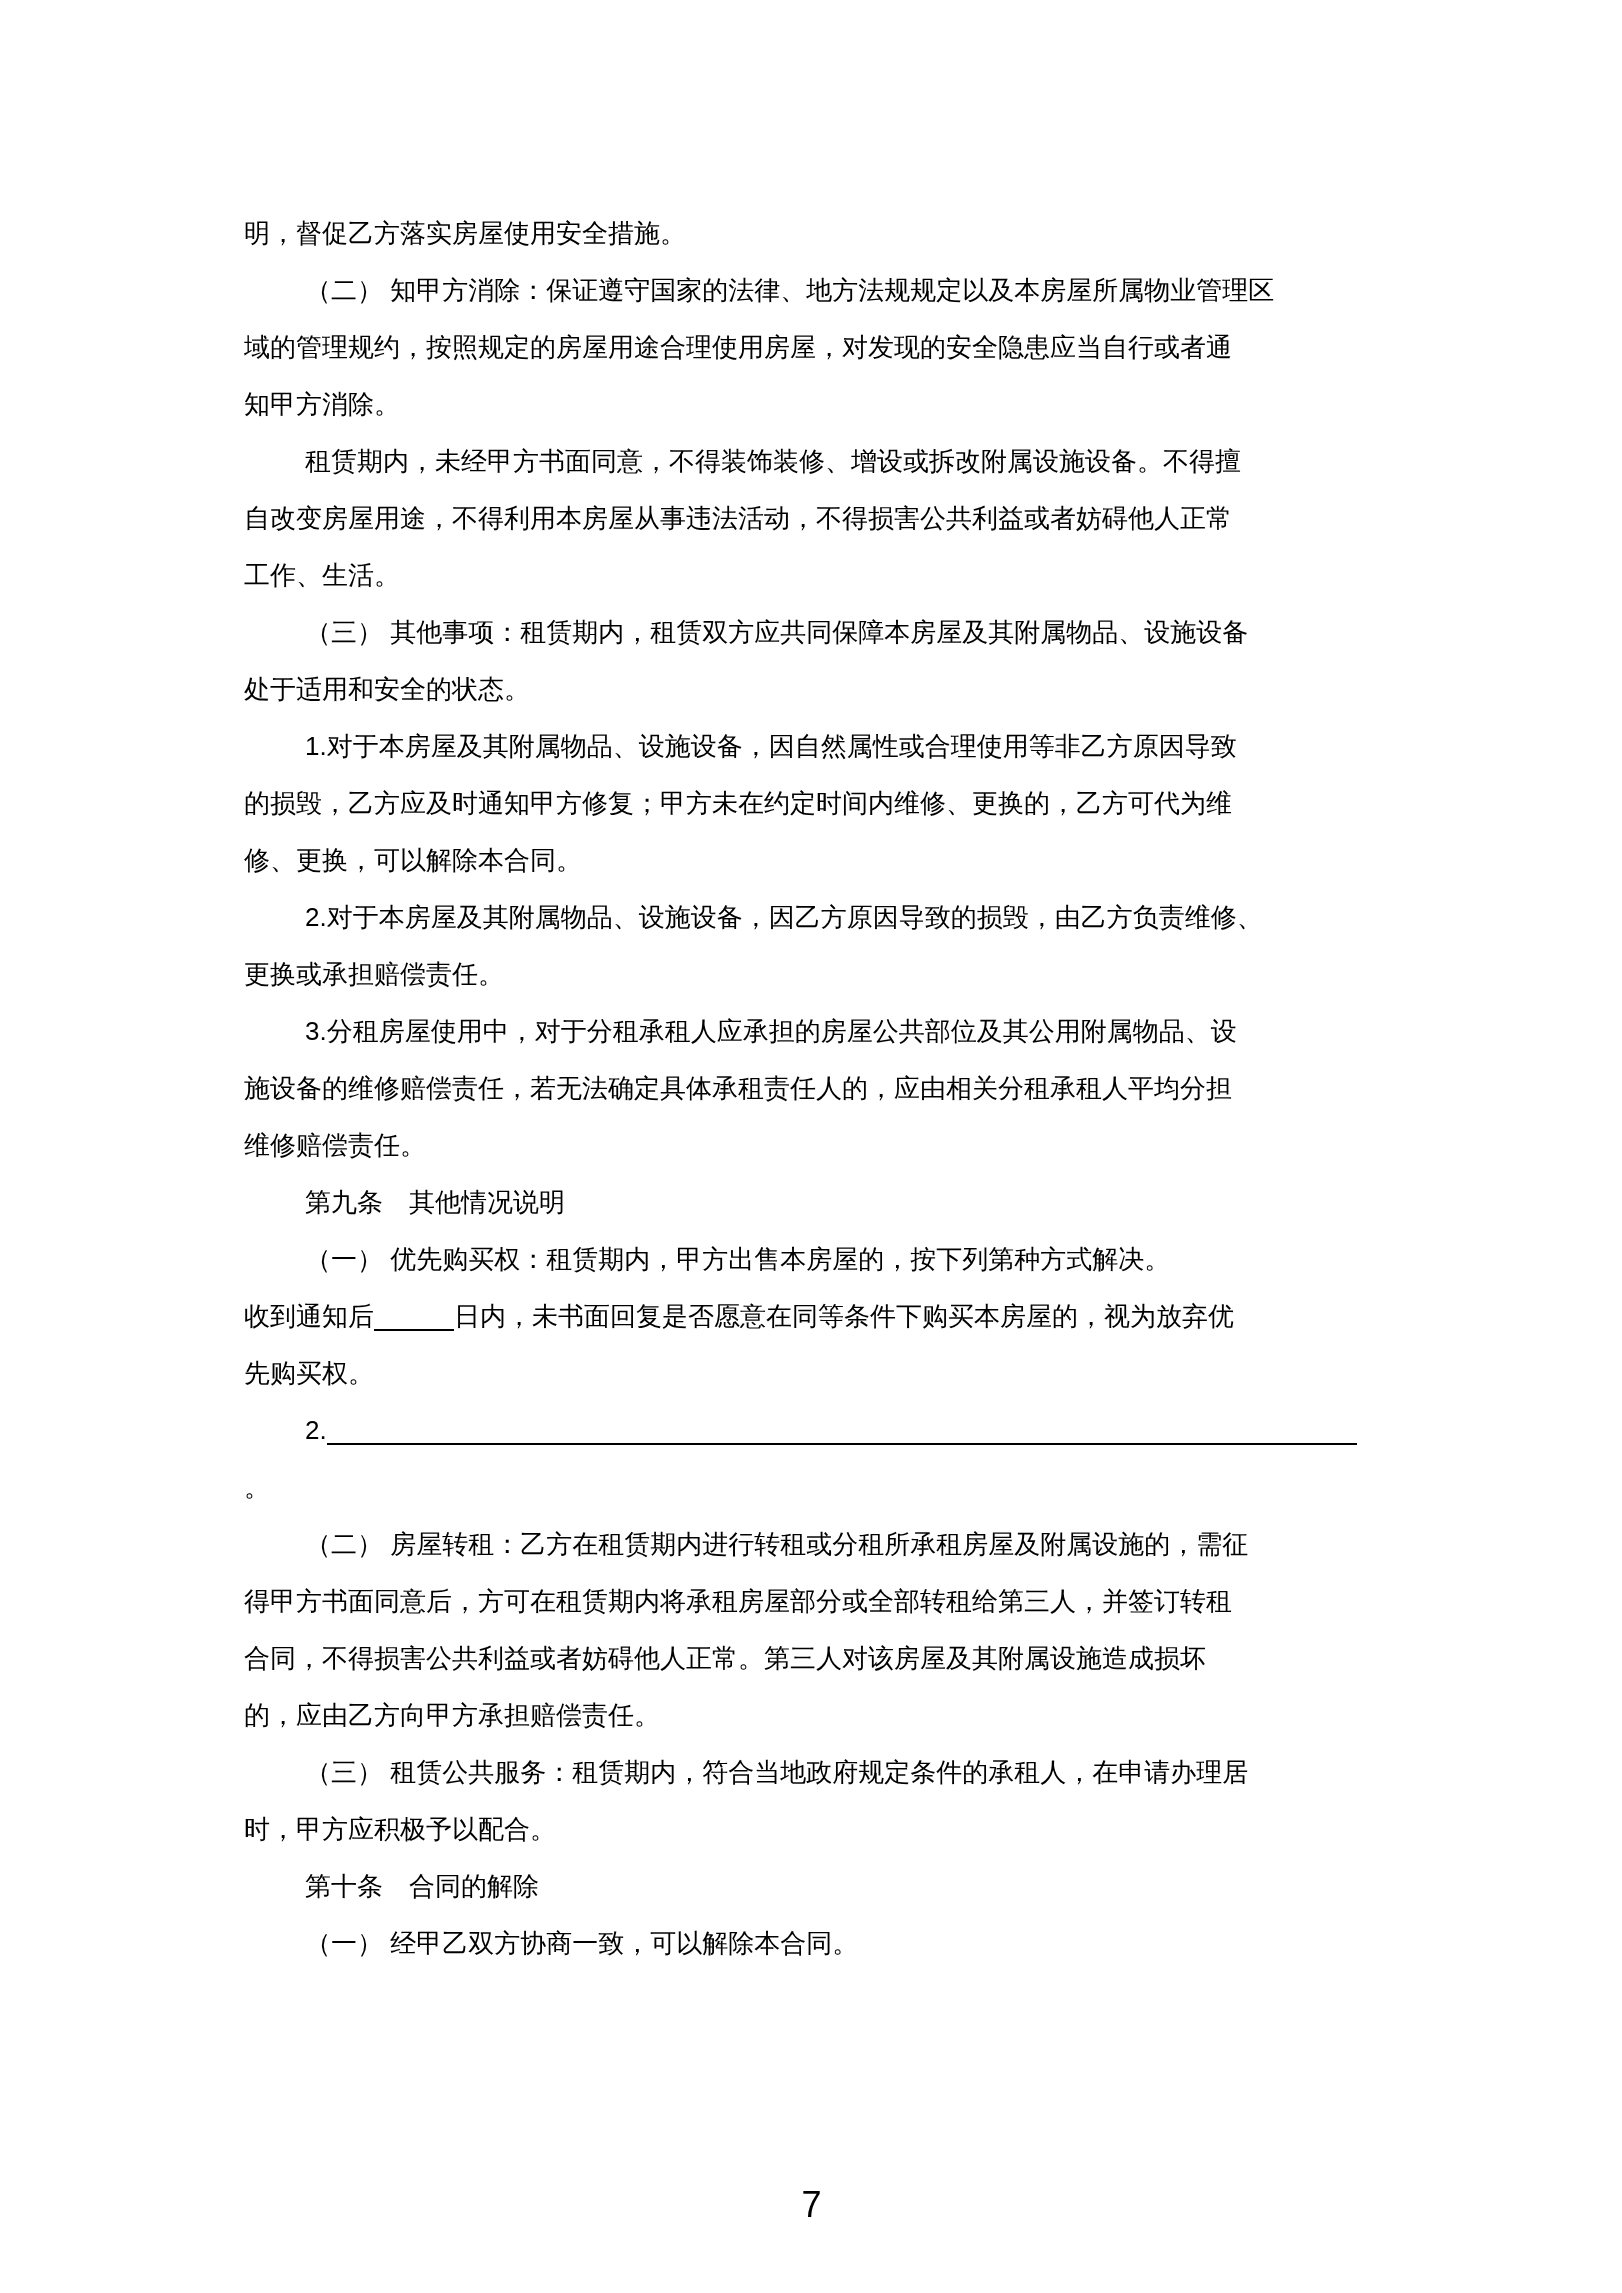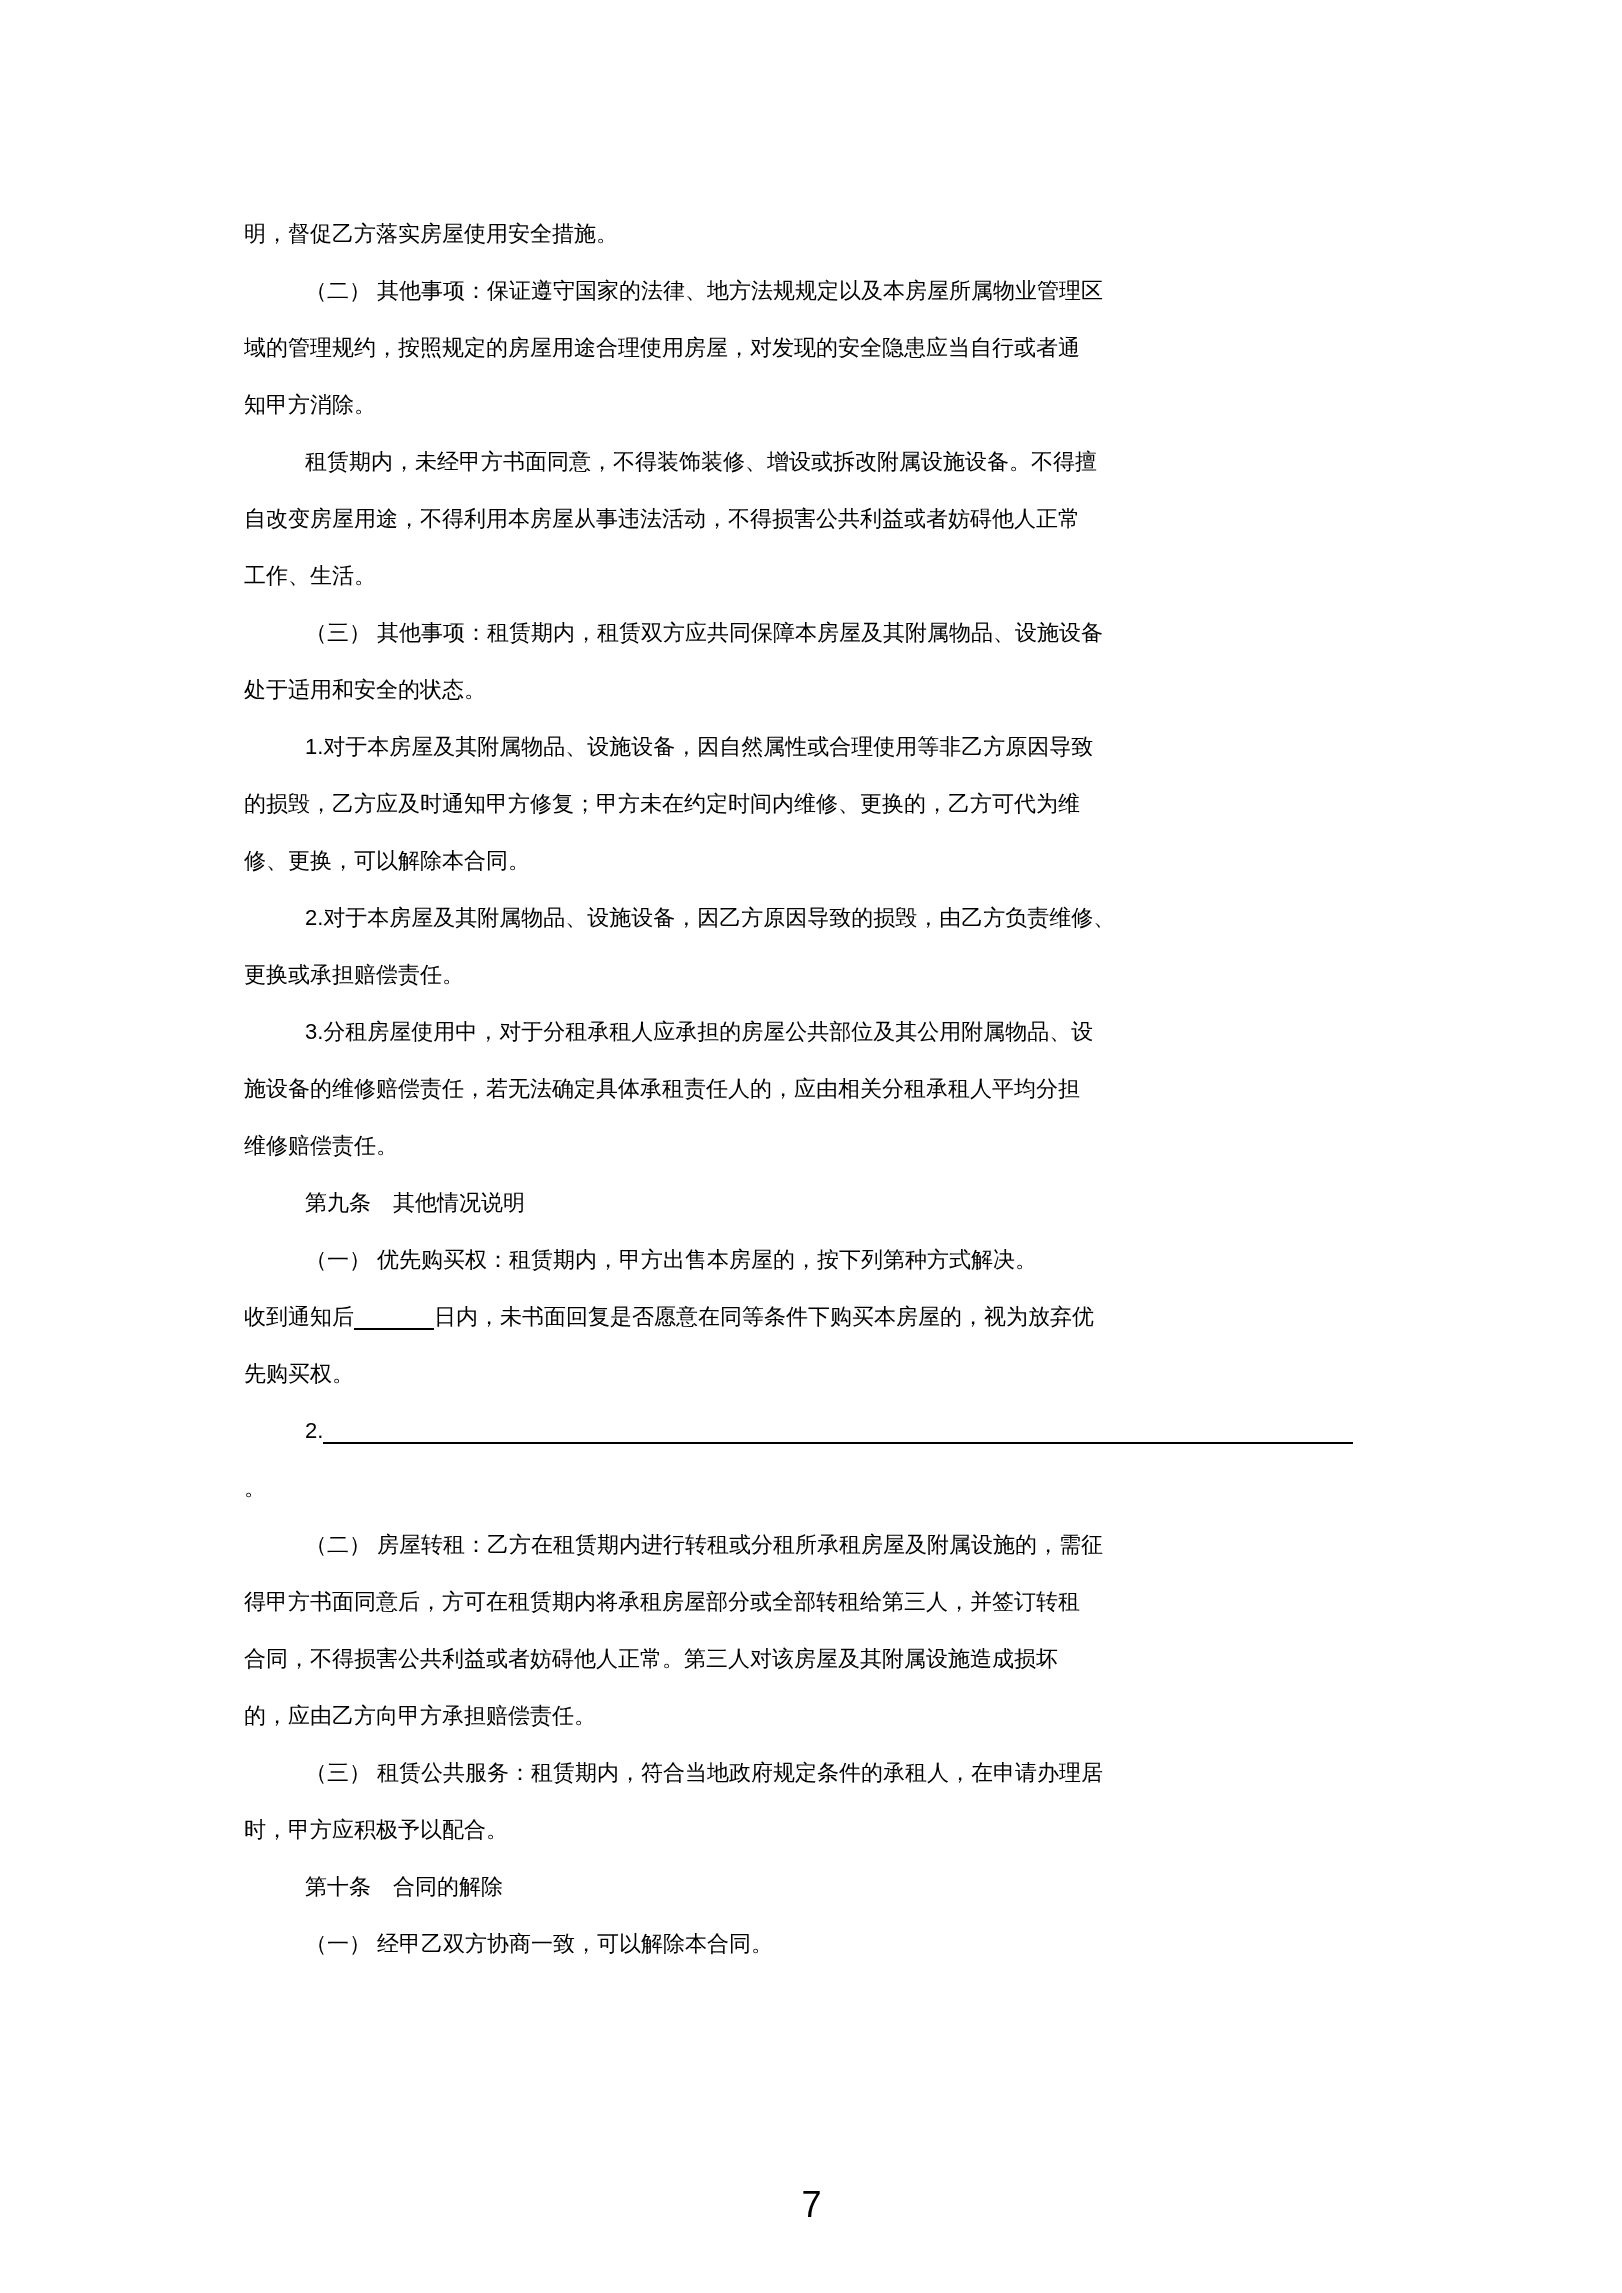--- a/index.html
+++ b/index.html
@@ -18,21 +18,21 @@
   }
   .content {
     position: absolute;
     left: 244px;
     top: 205px;
     width: 1136px;
   }
   .line {
     height: 57px;
     line-height: 57px;
-    font-size: 22px;
+    font-size: 26px;
     white-space: nowrap;
     letter-spacing: 0;
   }
   .indent {
     padding-left: 61px;
   }
   .blank {
     display: inline-block;
     height: 27px;
     border-bottom: 2.7px solid #000000;
@@ -50,21 +50,21 @@
     font-size: 36px;
     line-height: 36px;
   }
 </style>
 </head>
 <body>
 
 <div class="page">
   <div class="content">
     <div class="line">明，督促乙方落实房屋使用安全措施。</div>
-    <div class="line indent">（二） 其他事项：保证遵守国家的法律、地方法规规定以及本房屋所属物业管理区</div>
+    <div class="line indent">（二） 知甲方消除：保证遵守国家的法律、地方法规规定以及本房屋所属物业管理区</div>
     <div class="line">域的管理规约，按照规定的房屋用途合理使用房屋，对发现的安全隐患应当自行或者通</div>
     <div class="line">知甲方消除。</div>
     <div class="line indent">租赁期内，未经甲方书面同意，不得装饰装修、增设或拆改附属设施设备。不得擅</div>
     <div class="line">自改变房屋用途，不得利用本房屋从事违法活动，不得损害公共利益或者妨碍他人正常</div>
     <div class="line">工作、生活。</div>
     <div class="line indent">（三） 其他事项：租赁期内，租赁双方应共同保障本房屋及其附属物品、设施设备</div>
     <div class="line">处于适用和安全的状态。</div>
     <div class="line indent">1.对于本房屋及其附属物品、设施设备，因自然属性或合理使用等非乙方原因导致</div>
     <div class="line">的损毁，乙方应及时通知甲方修复；甲方未在约定时间内维修、更换的，乙方可代为维</div>
     <div class="line">修、更换，可以解除本合同。</div>

